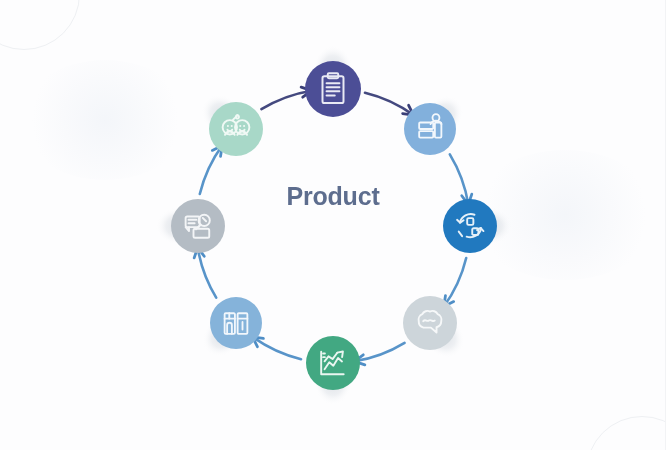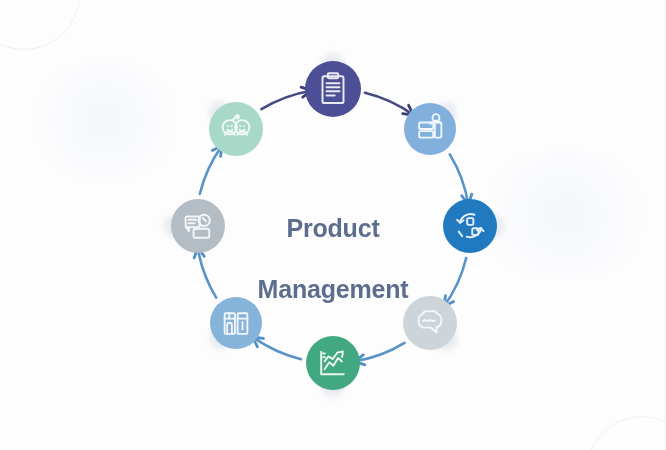--- a/index.html
+++ b/index.html
@@ -55,21 +55,21 @@
     top: 182px;
     width: 260px;
     text-align: center;
     color: #5d6d8e;
     font-size: 25px;
     line-height: 1.14;
     font-weight: bold;
     letter-spacing: -0.2px;
     user-select: none;
   }
-  #center-title .tline { display: block; margin-top: 32px; }
+  #center-title .tline { display: block; }
 </style>
 </head>
 <body>
 
 <div id="stage">
 
   <div class="wash" id="wash-a"></div>
   <div class="wash" id="wash-b"></div>
 
   <div class="deco-ring" id="deco-tl"></div>
@@ -221,16 +221,15 @@
             <path d="M1.2,5.2 a4.6,4.6 0 0 1 8.6,0"></path>
             <path d="M-3,-7.6 c1.2,-2.2 3.2,-2.6 4,-4.4"></path>
             <path d="M1.2,-12.2 a1.4,1.4 0 1 0 0.1,0"></path>
           </g>
         </g>
       </g>
   </svg>
 
   <div id="center-title">
     <span class="tline">Product</span>
-    <span class="tline">Management</span>
   </div>
 
 </div>
 
 </body></html>

